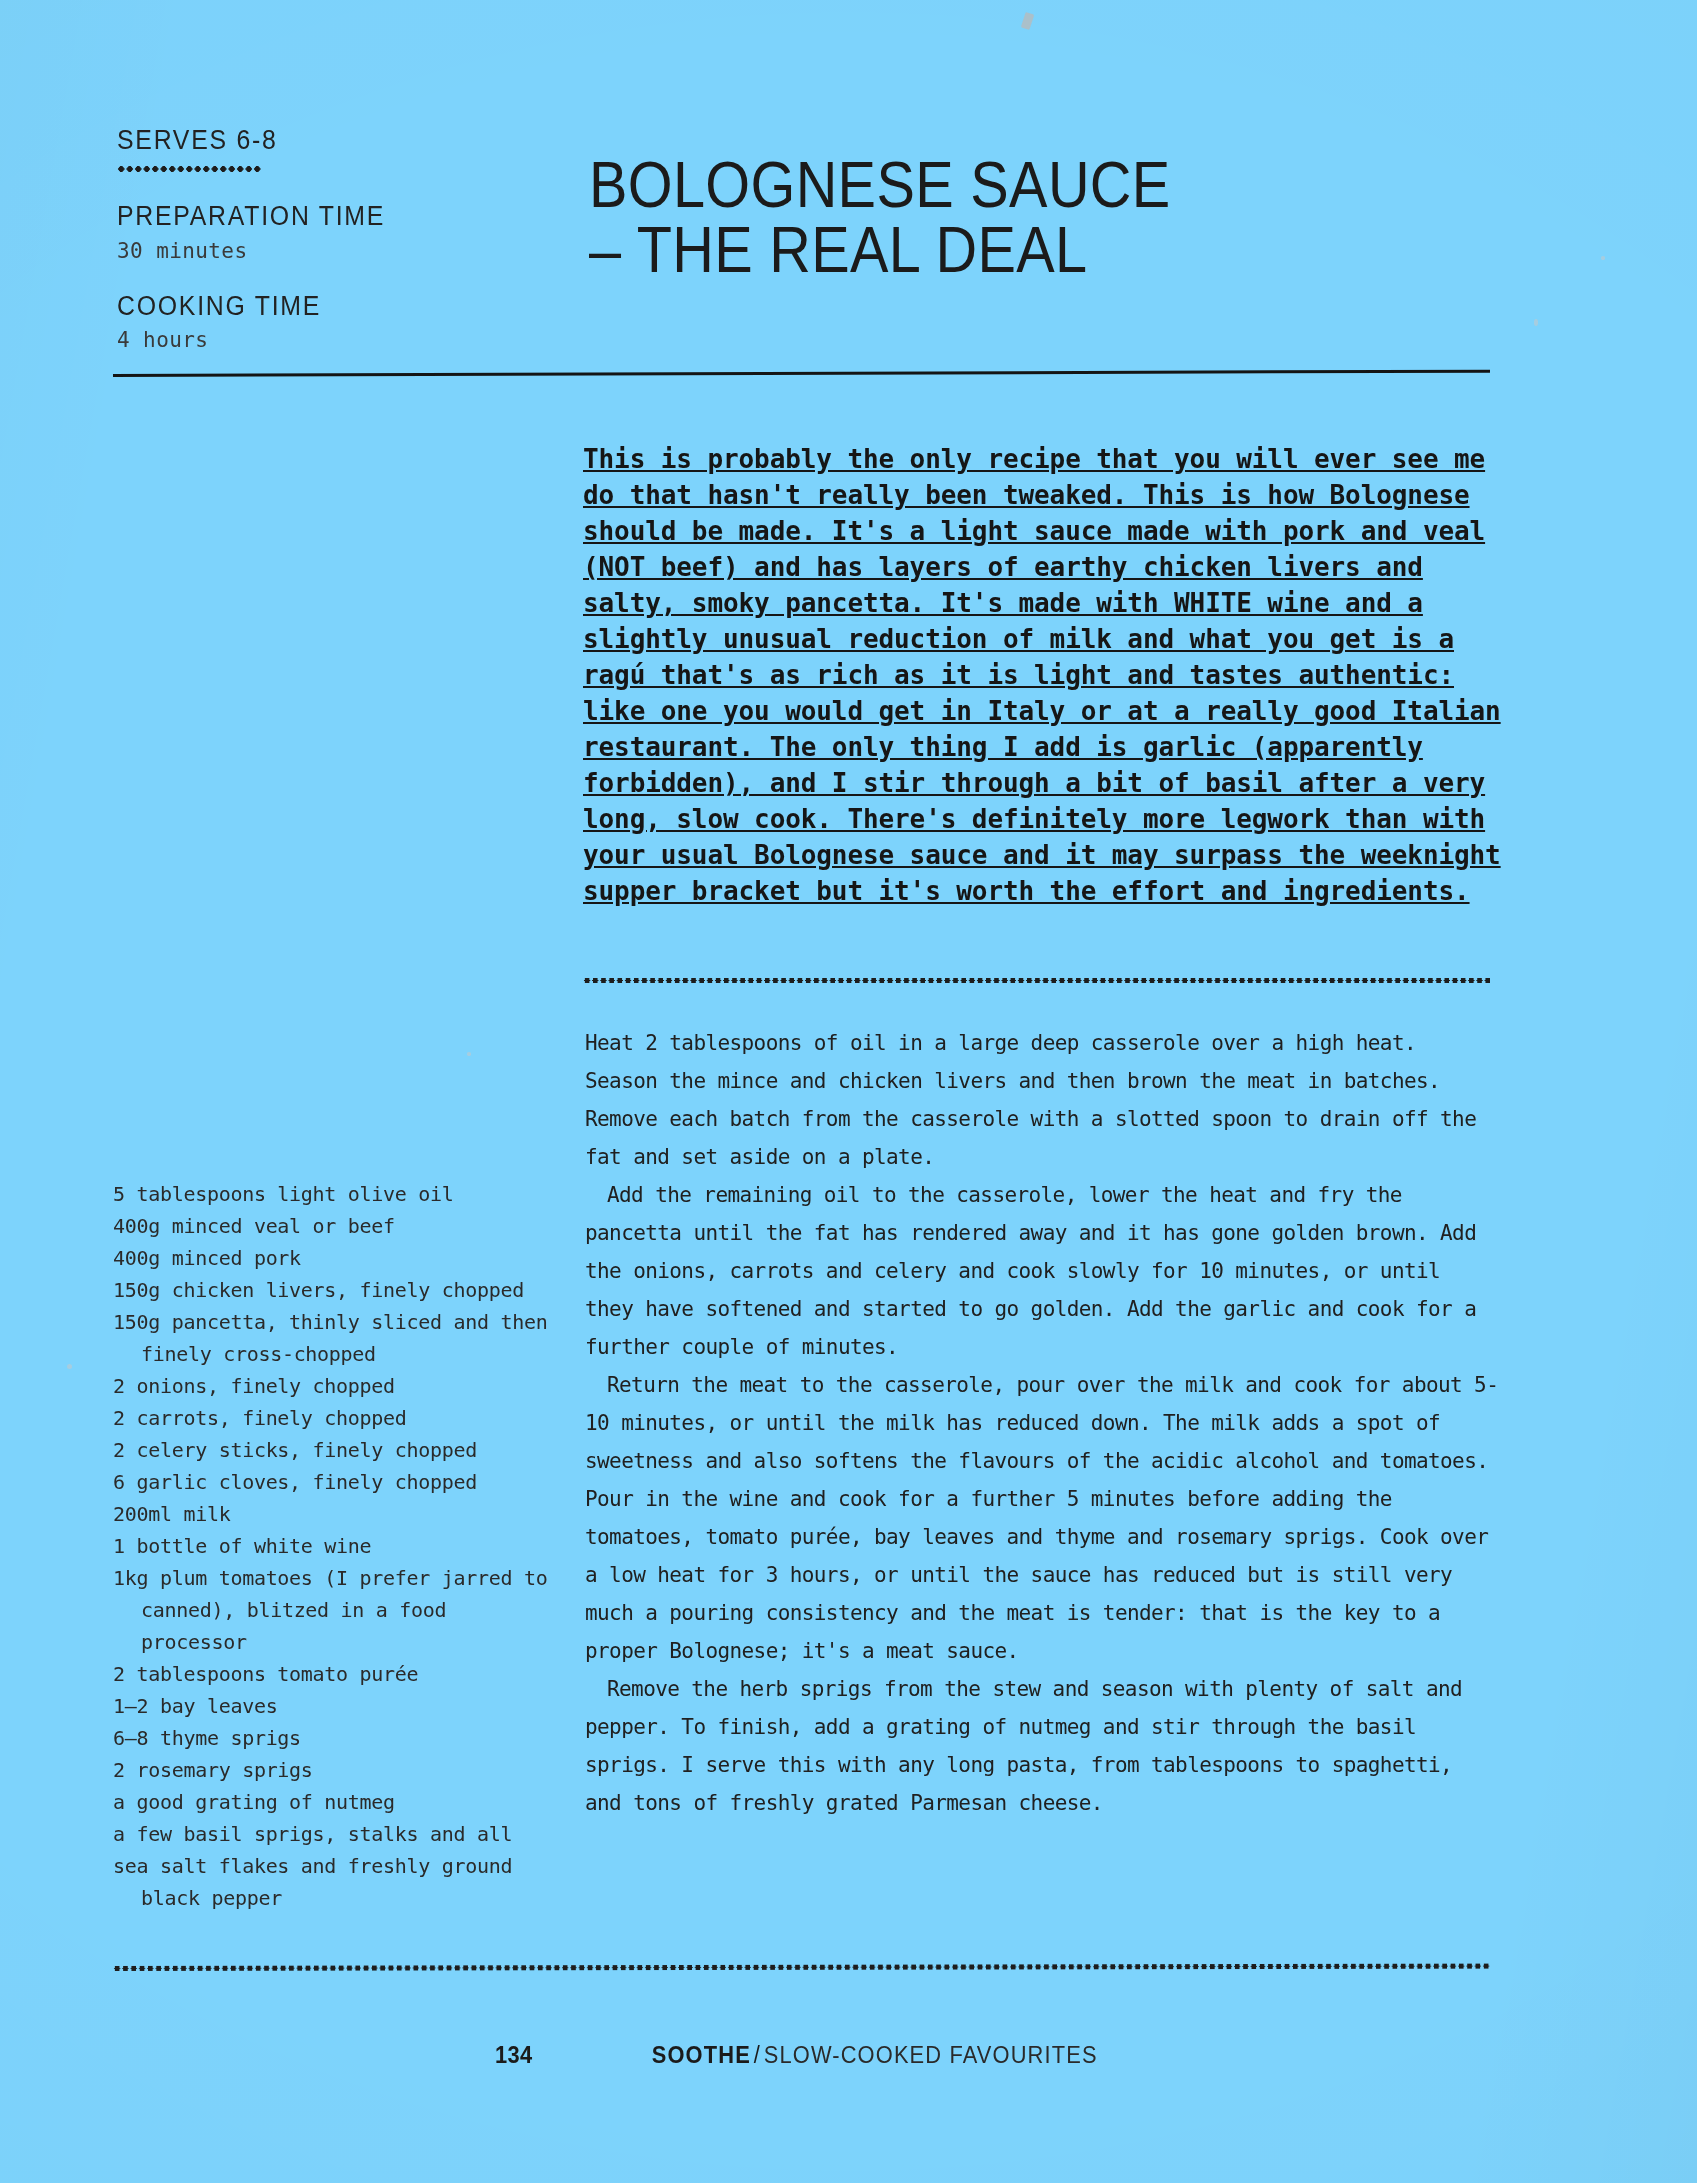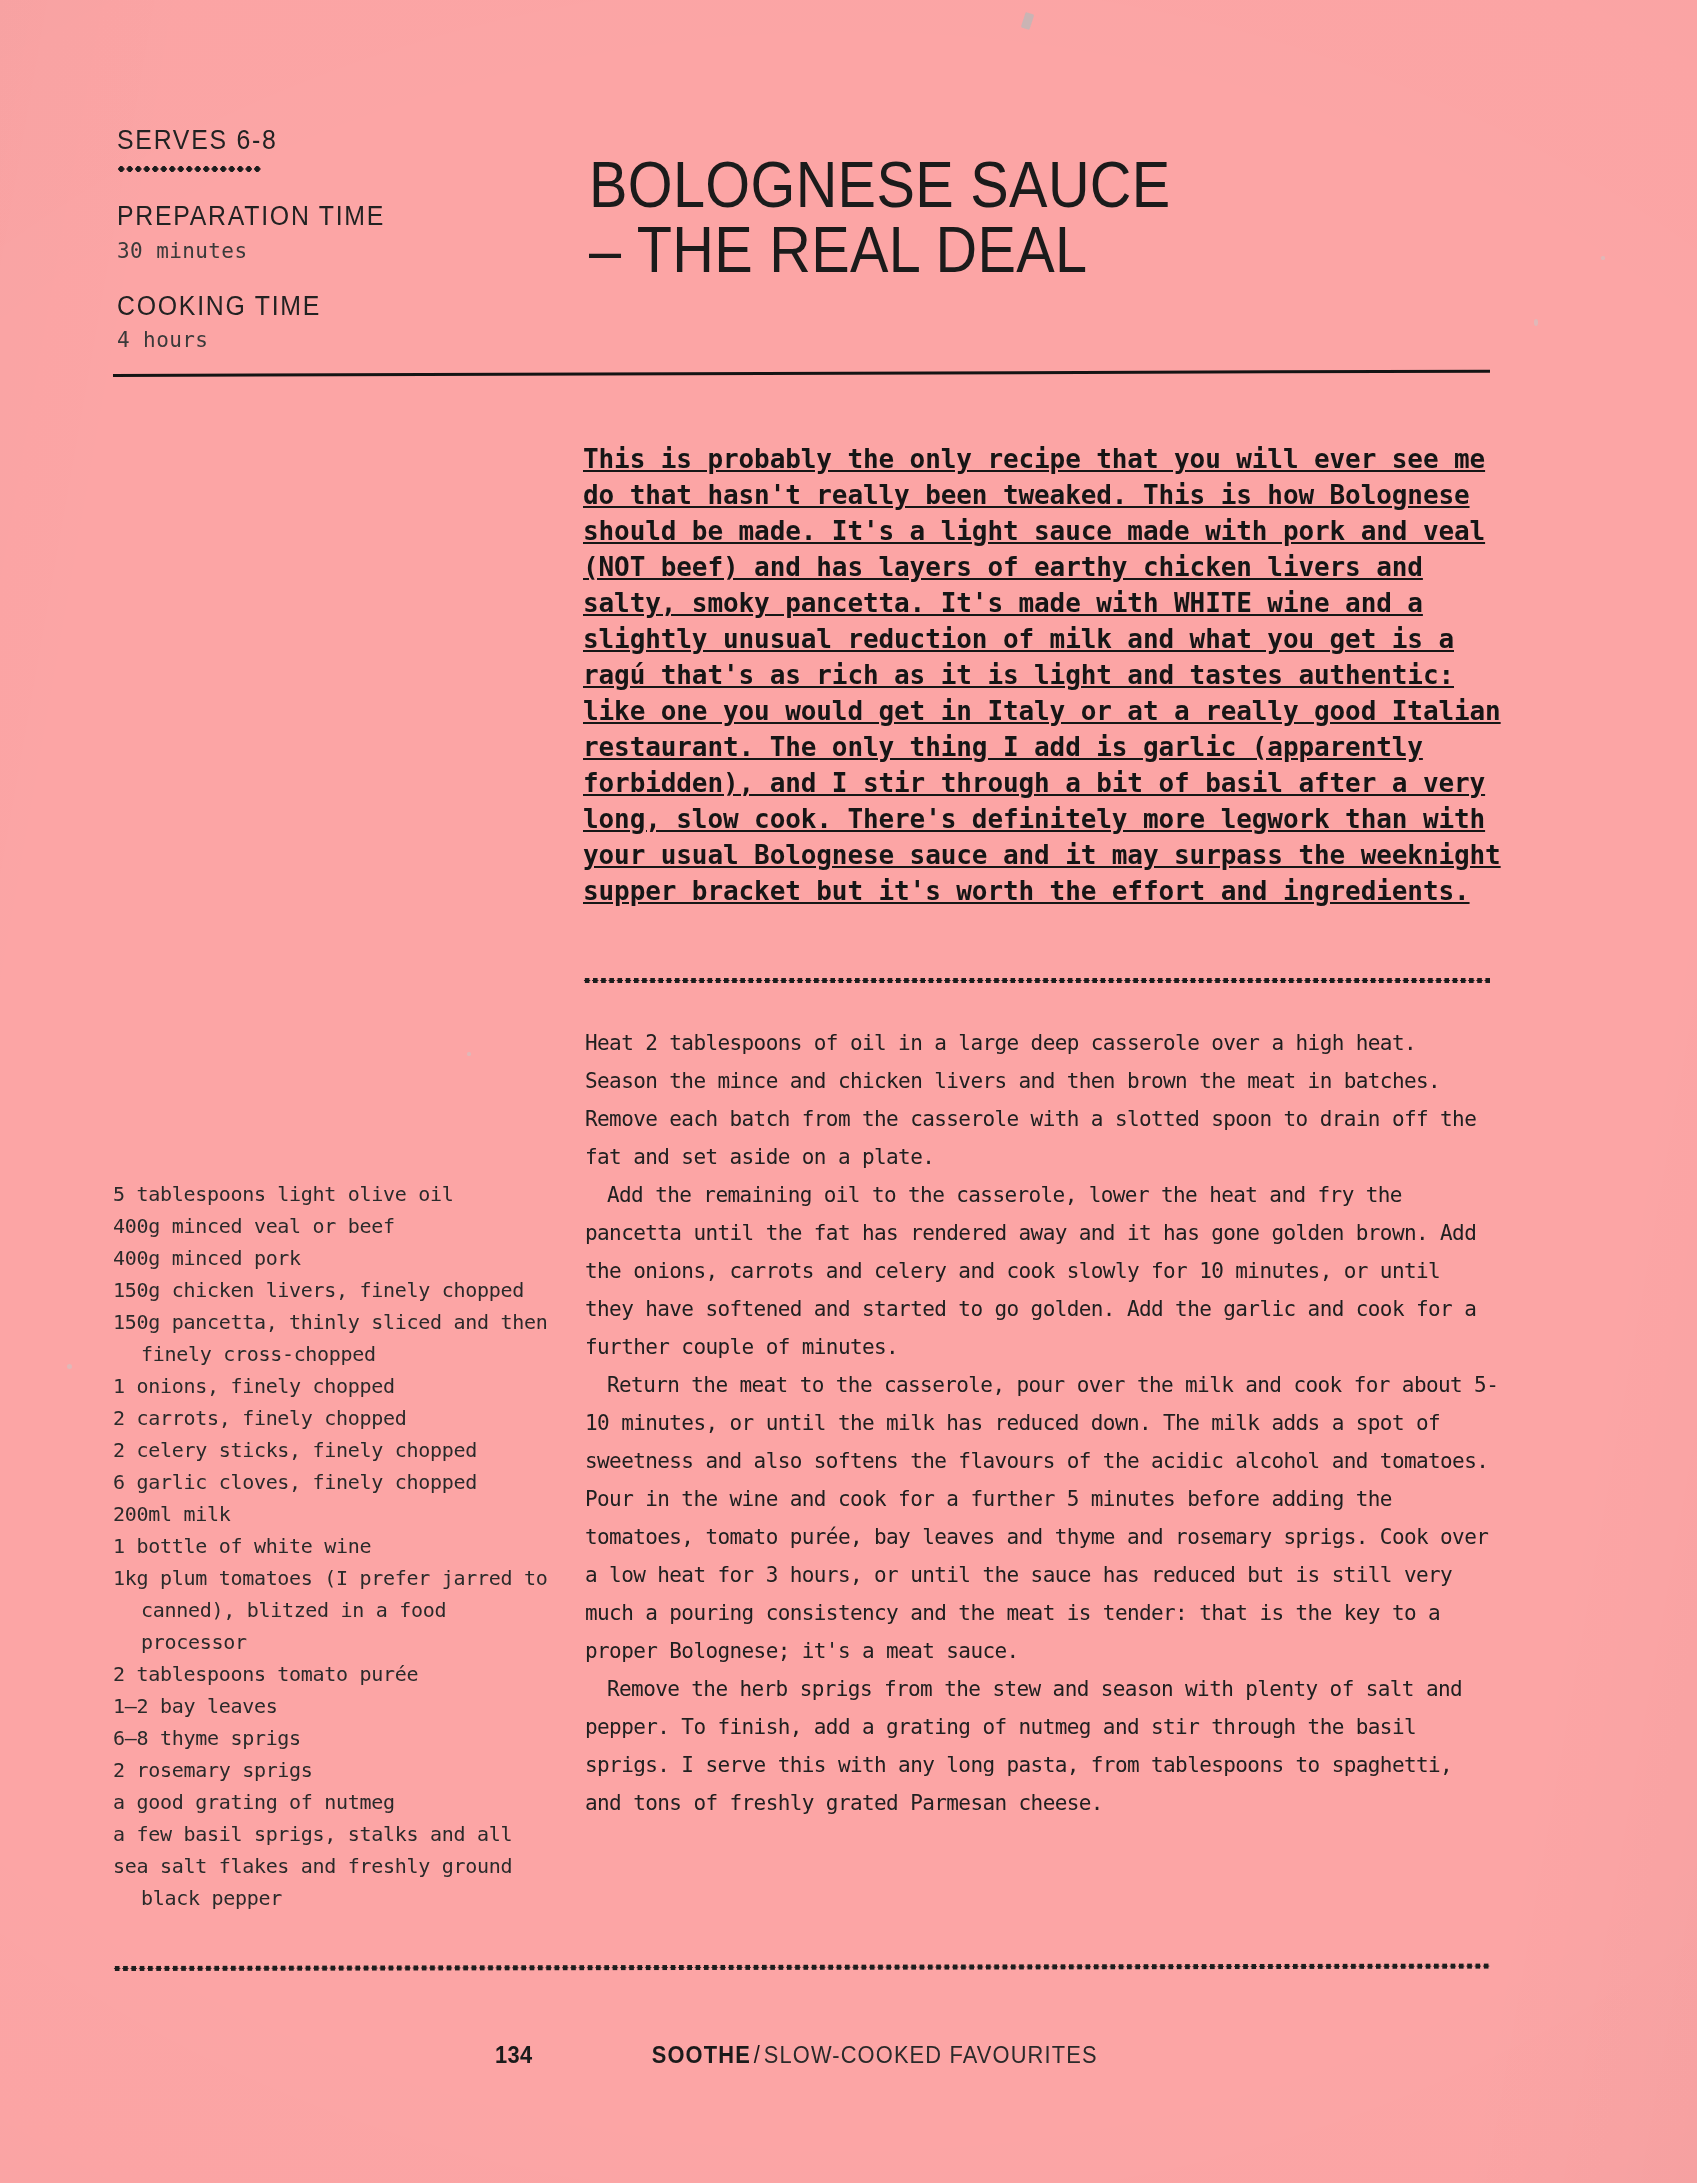--- a/index.html
+++ b/index.html
@@ -6,21 +6,21 @@
   html, body {
     margin: 0;
     padding: 0;
     background: #ffffff;
   }
 
   .page {
     position: relative;
     width: 1697px;
     height: 2183px;
-    background: #fca5a5;
+    background: #7dd3fc;
     overflow: hidden;
     font-family: "Liberation Sans", sans-serif;
     color: #1a1a1a;
   }
 
   
   .paper-tone {
     position: absolute;
     inset: 0;
     background:
@@ -263,21 +263,21 @@
   <div class="intro">This is probably the only recipe that you will ever see me do that hasn't really been tweaked. This is how Bolognese should be made. It's a light sauce made with pork and veal (NOT beef) and has layers of earthy chicken livers and salty, smoky pancetta. It's made with WHITE wine and a slightly unusual reduction of milk and what you get is a ragú that's as rich as it is light and tastes authentic: like one you would get in Italy or at a really good Italian restaurant. The only thing I add is garlic (apparently forbidden), and I stir through a bit of basil after a very long, slow cook. There's definitely more legwork than with your usual Bolognese sauce and it may surpass the weeknight supper bracket but it's worth the effort and ingredients.</div>
 
   <div class="dot-rule-intro"></div>
 
   <div class="ingredients">
     <p class="ingredient">5 tablespoons light olive oil</p>
     <p class="ingredient">400g minced veal or beef</p>
     <p class="ingredient">400g minced pork</p>
     <p class="ingredient">150g chicken livers, finely chopped</p>
     <p class="ingredient">150g pancetta, thinly sliced and then finely cross-chopped</p>
-    <p class="ingredient">1 onions, finely chopped</p>
+    <p class="ingredient">2 onions, finely chopped</p>
     <p class="ingredient">2 carrots, finely chopped</p>
     <p class="ingredient">2 celery sticks, finely chopped</p>
     <p class="ingredient">6 garlic cloves, finely chopped</p>
     <p class="ingredient">200ml milk</p>
     <p class="ingredient">1 bottle of white wine</p>
     <p class="ingredient">1kg plum tomatoes (I prefer jarred to canned), blitzed in a food processor</p>
     <p class="ingredient">2 tablespoons tomato purée</p>
     <p class="ingredient">1–2 bay leaves</p>
     <p class="ingredient">6–8 thyme sprigs</p>
     <p class="ingredient">2 rosemary sprigs</p>

